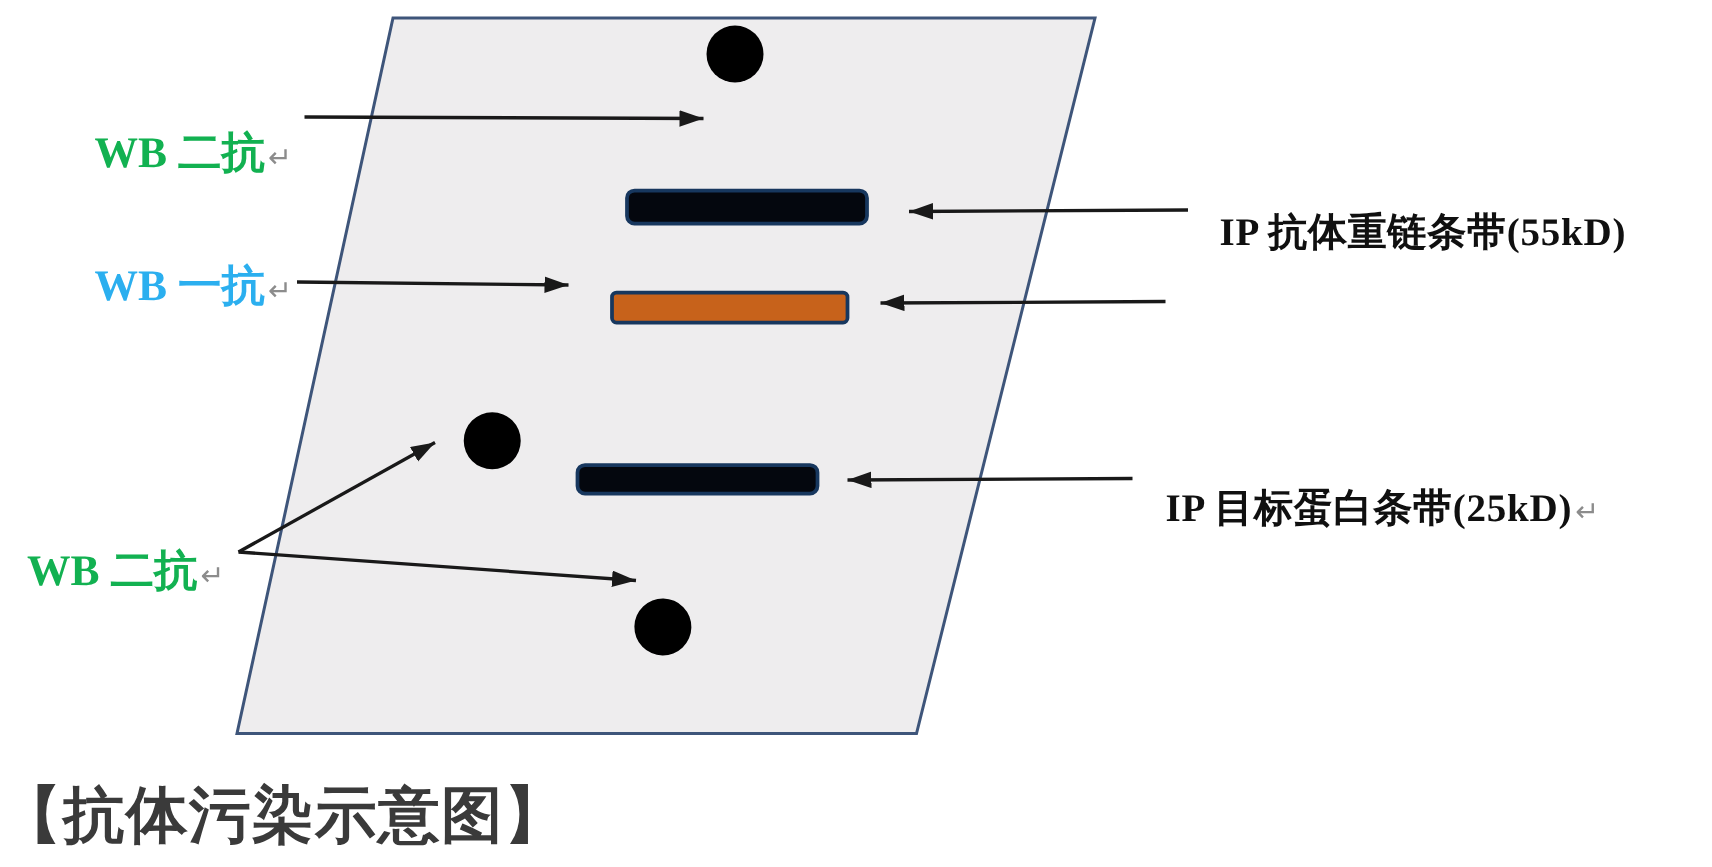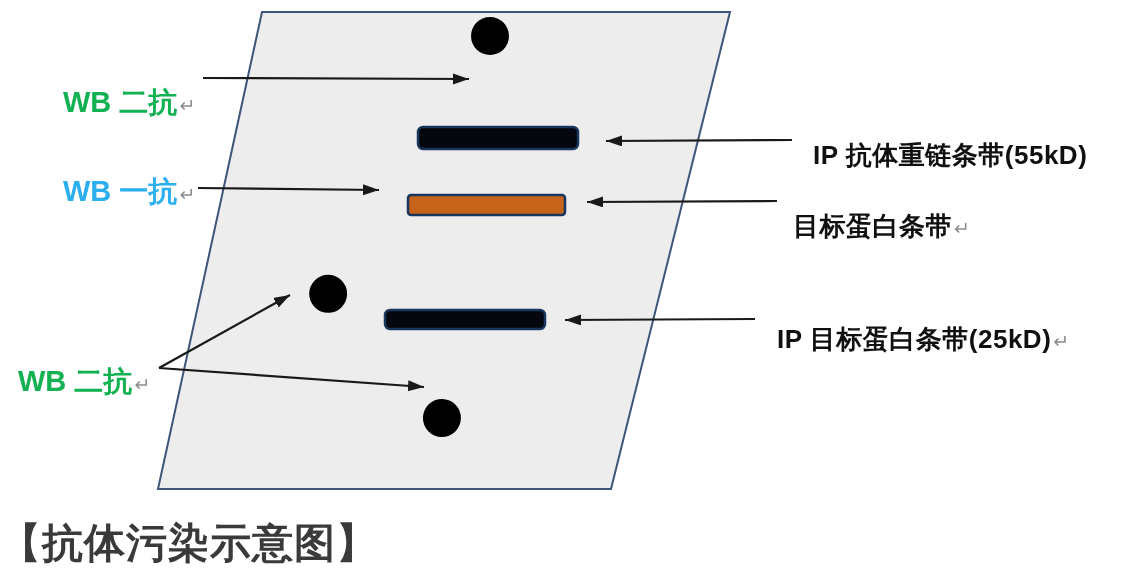--- a/index.html
+++ b/index.html
@@ -2,21 +2,21 @@
 <html style="--green: #12b151; --blue: #2bafef; --orange: #c7621b; --band_fill: #04070e; --band_border: #17375e; --membrane_fill: #eeedee; --membrane_border: #3e557a; --arrow: #191919; --label_text: #101010; --title_text: #3a3a3a; --mark: #8c8c8c;"><head>
 <meta charset="utf-8">
 <style>
   html, body { margin: 0; padding: 0; background: #ffffff; }
   .stage {
     position: relative;
     width: 1141px;
     height: 578px;
     background: #ffffff;
     overflow: hidden;
-    font-family: Liberation Sans, sans-serif;
+    font-family: Liberation Serif, serif;
   }
   svg.canvas { position: absolute; left: 0; top: 0; }
 
   
   .membrane {
     fill: var(--membrane_fill);
     stroke: var(--membrane_border);
     stroke-width: 2;
   }
   .ab.green { color: var(--green); }
@@ -102,22 +102,19 @@
   <div class="lbl" id="lbl-wb1">
     <span>WB 一抗</span><span class="mark">↵</span>
   </div>
   <div class="lbl" id="lbl-wb2-bot">
     <span>WB 二抗</span><span class="mark">↵</span>
   </div>
 
   <div class="lbl rlbl" id="lbl-heavy">
     <span>IP 抗体重链条带(55kD)</span>
   </div>
-  <div class="lbl rlbl" id="lbl-target">
-    <span>目标蛋白条带</span><span class="mark">↵</span>
-  </div>
   <div class="lbl rlbl" id="lbl-light">
     <span>IP 目标蛋白条带(25kD)</span><span class="mark">↵</span>
   </div>
 
   <div id="fig-title">【抗体污染示意图】</div>
 
 </div>
 
 </body></html>

